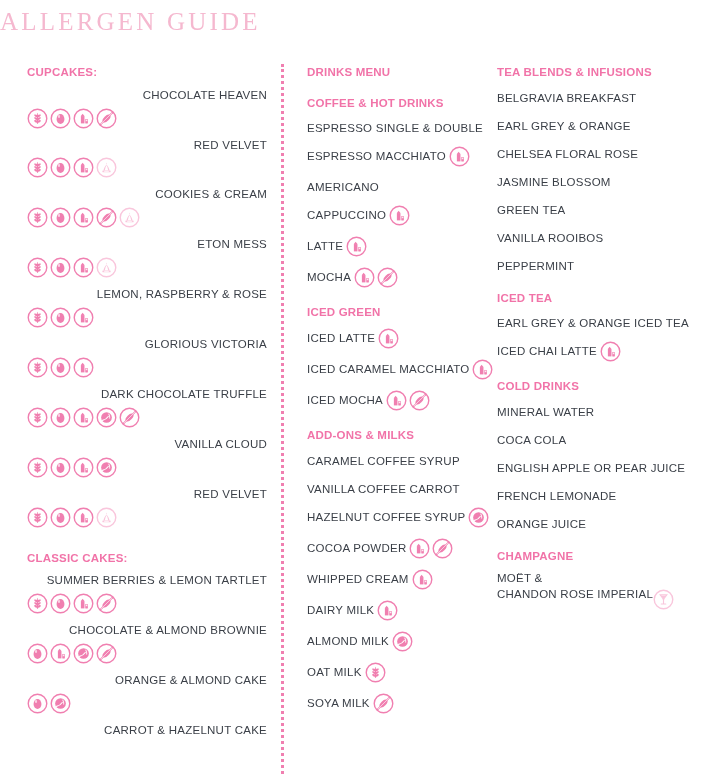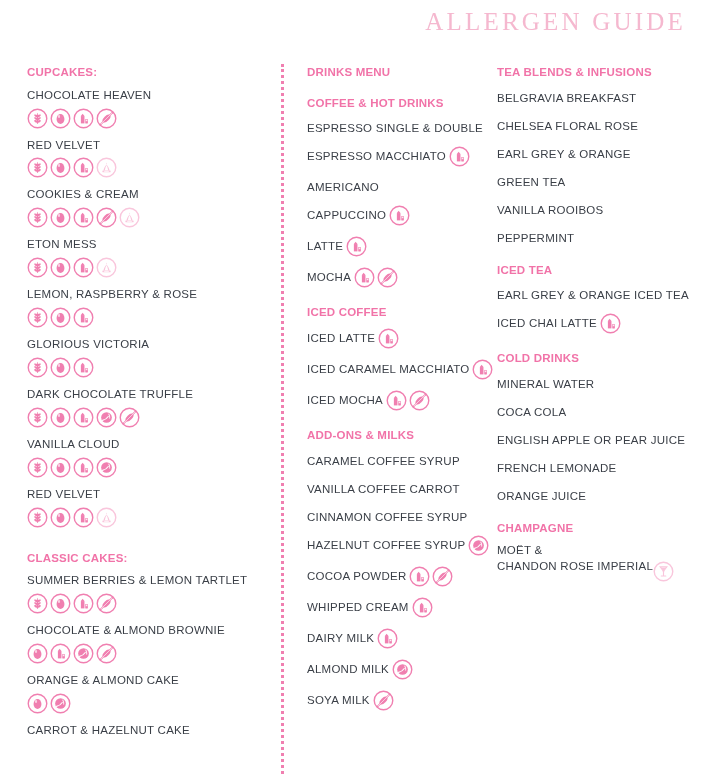--- a/index.html
+++ b/index.html
@@ -14,21 +14,21 @@
     font-family: "Liberation Sans", sans-serif;
     overflow: hidden;
   }
 
   
   .page-title {
     position: absolute;
     top: 8px;
     left: 0;
     width: 686px;
-    text-align: right;
+    text-align: left;
     font-family: "Liberation Serif", serif;
     font-size: 25px;
     letter-spacing: 3.2px;
     color: #f5b8cf;
     font-weight: 400;
   }
 
   
   .columns {
     position: absolute;
@@ -72,21 +72,21 @@
     margin-bottom: 4px;
   }
   .item-name {
     color: #3a3f47;
     font-size: 11.5px;
     letter-spacing: 0.25px;
     line-height: 1.25;
     display: inline;
     vertical-align: middle;
   }
-  .item.stacked .item-name { display: block; margin-bottom: 2px; }
+  .item.stacked .item-name { display: block; margin-bottom: 2px; text-align: right; }
   .item.stacked { margin-bottom: 9px; }
   .item.inline { margin-bottom: 10px; white-space: nowrap; }
   .item.inline .icons { display: inline-block; vertical-align: middle; margin-left: 3px; }
   .item.twoline .item-name { display: block; line-height: 1.2; }
 
   .icons { line-height: 0; font-size: 0; }
   .icons .ico { margin-right: 2px; }
 
   
   .ico {
@@ -516,21 +516,21 @@
               <rect x="14.6" y="13.2" width="1.8" height="1.9" fill="#ffffff" opacity="0.85"></rect>
             </svg></span><span class="ico"><svg viewBox="0 0 24 24">
               <circle cx="12" cy="12" r="10.6" fill="none" stroke="#f07fb0" stroke-width="1.6"></circle>
               <g transform="rotate(-45 12 12)">
                 <ellipse cx="12" cy="12" rx="5.6" ry="3" fill="#f07fb0"></ellipse>
                 <path d="M6.6 12h10.8" stroke="#ffffff" stroke-width="0.9" fill="none"></path>
               </g>
               <path d="M5.3 18.7L18.7 5.3" stroke="#f07fb0" stroke-width="1.7" stroke-linecap="round"></path>
               <path d="M5.9 18.1L18.1 5.9" stroke="#ffffff" stroke-width="0.7" stroke-linecap="round"></path>
             </svg></span></span></div>
-      <div class="sec-head gap">ICED COFFEE</div>
+      <div class="sec-head gap">ICED GREEN</div>
       <div class="item inline"><span class="item-name">ICED LATTE</span><span class="icons"><span class="ico"><svg viewBox="0 0 24 24">
               <circle cx="12" cy="12" r="10.6" fill="none" stroke="#f07fb0" stroke-width="1.6"></circle>
               <g fill="#f07fb0">
                 <path d="M9 9.2h4.1v8.4H9z"></path>
                 <path d="M9 9.2l2-2.6 2.1 2.6z"></path>
                 <rect x="14" y="12.6" width="3" height="5" rx="0.4"></rect>
               </g>
               <rect x="14.6" y="13.2" width="1.8" height="1.9" fill="#ffffff" opacity="0.85"></rect>
             </svg></span></span></div>
       <div class="item inline"><span class="item-name">ICED CARAMEL MACCHIATO</span><span class="icons"><span class="ico"><svg viewBox="0 0 24 24">
@@ -555,21 +555,20 @@
               <g transform="rotate(-45 12 12)">
                 <ellipse cx="12" cy="12" rx="5.6" ry="3" fill="#f07fb0"></ellipse>
                 <path d="M6.6 12h10.8" stroke="#ffffff" stroke-width="0.9" fill="none"></path>
               </g>
               <path d="M5.3 18.7L18.7 5.3" stroke="#f07fb0" stroke-width="1.7" stroke-linecap="round"></path>
               <path d="M5.9 18.1L18.1 5.9" stroke="#ffffff" stroke-width="0.7" stroke-linecap="round"></path>
             </svg></span></span></div>
       <div class="sec-head gap">ADD-ONS &amp; MILKS</div>
       <div class="item inline"><span class="item-name">CARAMEL COFFEE SYRUP</span></div>
       <div class="item inline"><span class="item-name">VANILLA COFFEE CARROT</span></div>
-      <div class="item inline"><span class="item-name">CINNAMON COFFEE SYRUP</span></div>
       <div class="item inline"><span class="item-name">HAZELNUT COFFEE SYRUP</span><span class="icons"><span class="ico"><svg viewBox="0 0 24 24">
               <circle cx="12" cy="12" r="10.6" fill="none" stroke="#f07fb0" stroke-width="1.6"></circle>
               <circle cx="12" cy="12" r="6.1" fill="#f07fb0"></circle>
               <path d="M7.4 15.3c2.6-.5 5-2 6.6-4.4" stroke="#ffffff" stroke-width="1.2" fill="none" stroke-linecap="round"></path>
               <path d="M14.6 8.1c.9 1.5 1.2 3 1 4.6" stroke="#ffffff" stroke-width="1.1" fill="none" stroke-linecap="round"></path>
             </svg></span></span></div>
       <div class="item inline"><span class="item-name">COCOA POWDER</span><span class="icons"><span class="ico"><svg viewBox="0 0 24 24">
               <circle cx="12" cy="12" r="10.6" fill="none" stroke="#f07fb0" stroke-width="1.6"></circle>
               <g fill="#f07fb0">
                 <path d="M9 9.2h4.1v8.4H9z"></path>
@@ -602,36 +601,50 @@
                 <path d="M9 9.2l2-2.6 2.1 2.6z"></path>
                 <rect x="14" y="12.6" width="3" height="5" rx="0.4"></rect>
               </g>
               <rect x="14.6" y="13.2" width="1.8" height="1.9" fill="#ffffff" opacity="0.85"></rect>
             </svg></span></span></div>
       <div class="item inline"><span class="item-name">ALMOND MILK</span><span class="icons"><span class="ico"><svg viewBox="0 0 24 24">
               <circle cx="12" cy="12" r="10.6" fill="none" stroke="#f07fb0" stroke-width="1.6"></circle>
               <circle cx="12" cy="12" r="6.1" fill="#f07fb0"></circle>
               <path d="M7.4 15.3c2.6-.5 5-2 6.6-4.4" stroke="#ffffff" stroke-width="1.2" fill="none" stroke-linecap="round"></path>
               <path d="M14.6 8.1c.9 1.5 1.2 3 1 4.6" stroke="#ffffff" stroke-width="1.1" fill="none" stroke-linecap="round"></path>
+            </svg></span></span></div>
+      <div class="item inline"><span class="item-name">OAT MILK</span><span class="icons"><span class="ico"><svg viewBox="0 0 24 24">
+              <circle cx="12" cy="12" r="10.6" fill="none" stroke="#f07fb0" stroke-width="1.6"></circle>
+              <g fill="#f07fb0">
+                <rect x="11.3" y="7" width="1.4" height="11" rx="0.6"></rect>
+                <path d="M12 8.2c-1.6-1.1-3.1-1-3.6-.7-.3.6.1 2 1.6 2.7 1.3.6 2.1 0 2-2z"></path>
+                <path d="M12 8.2c1.6-1.1 3.1-1 3.6-.7.3.6-.1 2-1.6 2.7-1.3.6-2.1 0-2-2z"></path>
+                <path d="M12 11.4c-1.6-1.1-3.1-1-3.6-.7-.3.6.1 2 1.6 2.7 1.3.6 2.1 0 2-2z"></path>
+                <path d="M12 11.4c1.6-1.1 3.1-1 3.6-.7.3.6-.1 2-1.6 2.7-1.3.6-2.1 0-2-2z"></path>
+                <path d="M12 14.6c-1.6-1.1-3.1-1-3.6-.7-.3.6.1 2 1.6 2.7 1.3.6 2.1 0 2-2z"></path>
+                <path d="M12 14.6c1.6-1.1 3.1-1 3.6-.7.3.6-.1 2-1.6 2.7-1.3.6-2.1 0-2-2z"></path>
+                <path d="M12 5.4c-.5.8-.6 1.7 0 2.5.6-.8.5-1.7 0-2.5z"></path>
+              </g>
             </svg></span></span></div>
       <div class="item inline"><span class="item-name">SOYA MILK</span><span class="icons"><span class="ico"><svg viewBox="0 0 24 24">
               <circle cx="12" cy="12" r="10.6" fill="none" stroke="#f07fb0" stroke-width="1.6"></circle>
               <g transform="rotate(-45 12 12)">
                 <ellipse cx="12" cy="12" rx="5.6" ry="3" fill="#f07fb0"></ellipse>
                 <path d="M6.6 12h10.8" stroke="#ffffff" stroke-width="0.9" fill="none"></path>
               </g>
               <path d="M5.3 18.7L18.7 5.3" stroke="#f07fb0" stroke-width="1.7" stroke-linecap="round"></path>
               <path d="M5.9 18.1L18.1 5.9" stroke="#ffffff" stroke-width="0.7" stroke-linecap="round"></path>
             </svg></span></span></div>
     </div>
     <div class="col col-3">
       <div class="sec-head">TEA BLENDS &amp; INFUSIONS</div>
       <div class="item inline"><span class="item-name">BELGRAVIA BREAKFAST</span></div>
+      <div class="item inline"><span class="item-name">EARL GREY &amp; ORANGE</span></div>
       <div class="item inline"><span class="item-name">CHELSEA FLORAL ROSE</span></div>
-      <div class="item inline"><span class="item-name">EARL GREY &amp; ORANGE</span></div>
+      <div class="item inline"><span class="item-name">JASMINE BLOSSOM</span></div>
       <div class="item inline"><span class="item-name">GREEN TEA</span></div>
       <div class="item inline"><span class="item-name">VANILLA ROOIBOS</span></div>
       <div class="item inline"><span class="item-name">PEPPERMINT</span></div>
       <div class="sec-head gap">ICED TEA</div>
       <div class="item inline"><span class="item-name">EARL GREY &amp; ORANGE ICED TEA</span></div>
       <div class="item inline"><span class="item-name">ICED CHAI LATTE</span><span class="icons"><span class="ico"><svg viewBox="0 0 24 24">
               <circle cx="12" cy="12" r="10.6" fill="none" stroke="#f07fb0" stroke-width="1.6"></circle>
               <g fill="#f07fb0">
                 <path d="M9 9.2h4.1v8.4H9z"></path>
                 <path d="M9 9.2l2-2.6 2.1 2.6z"></path>

